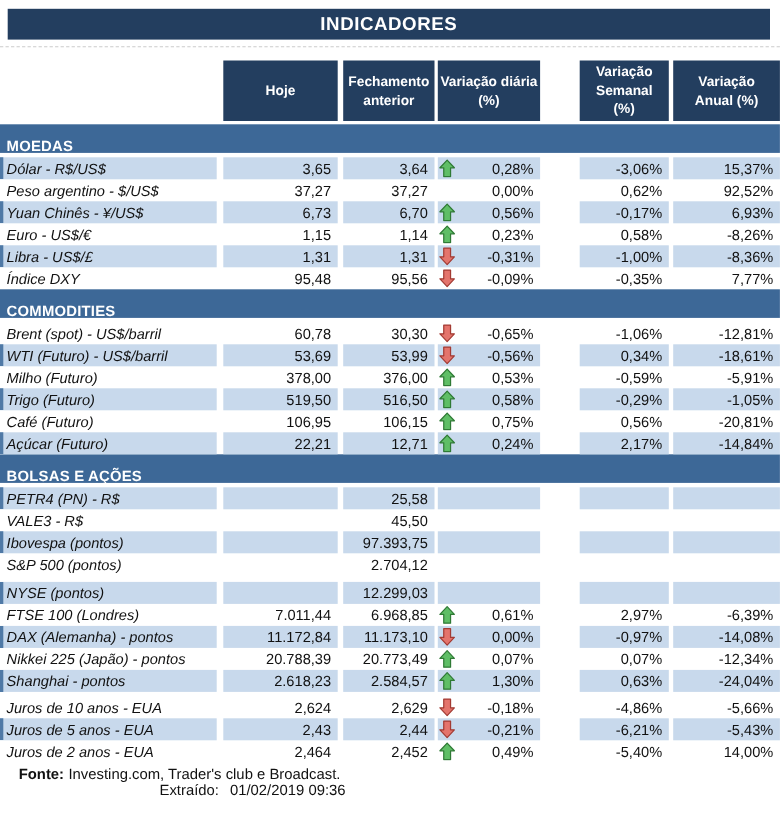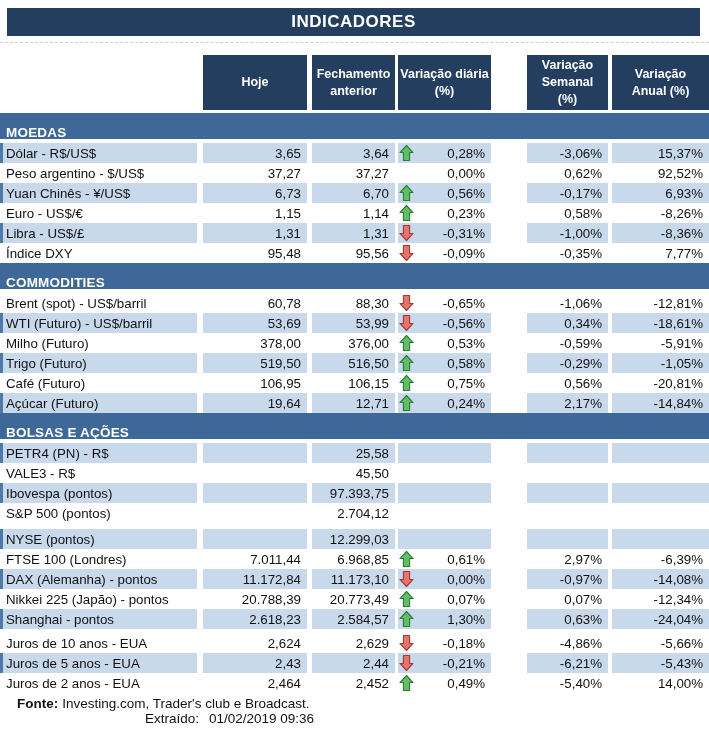--- a/index.html
+++ b/index.html
@@ -37,21 +37,21 @@
   }
 
   #table-body{margin-top:3px;}
   .section-bar{
     height:26px;background:var(--section_blue);color:#ffffff;font-weight:bold;font-size:13.5px;
     display:flex;align-items:center;padding:16px 0 3px 6px;letter-spacing:.2px;
   }
   .rows{margin-top:4px;}
   .row{height:20px;}
   .cell{display:flex;align-items:center;font-size:13.3px;height:20px;}
-  .cell.lbl{padding-left:6px;justify-content:flex-start;}
+  .cell.lbl{padding-left:6px;justify-content:flex-start;font-style:italic;}
   .cell.num{justify-content:flex-end;padding-right:6px;}
   .r-blue .cell{background:var(--stripe_blue);}
   .r-blue .c-label{box-shadow:inset 3px 0 0 #4f79a6;}
   .spacer-row{height:6px;background:#ffffff;}
 
   .arrow{position:absolute;left:1px;top:50%;transform:translateY(-50%);width:15px;height:17px;display:flex;}
   .arrow svg{display:block;}
 
   .footer{margin-top:3px;font-size:13.5px;line-height:15px;}
   .fonte-line{padding-left:17px;}
@@ -233,21 +233,21 @@
       <div class="section-bar">COMMODITIES</div>
       <div class="rows">
         <div class="grid row">
           <div class="cell c-label lbl">
             <span>Brent (spot) - US$/barril</span>
           </div>
           <div class="cell c-hoje num">
             <span>60,78</span>
           </div>
           <div class="cell c-fech num">
-            <span>88,30</span>
+            <span>30,30</span>
           </div>
           <div class="cell c-dia num">
             <span class="arrow">
               <svg width="15" height="17" viewBox="0 0 16 18">
                 <polygon points="8,17 1,9.5 4.7,9.5 4.7,1 11.3,1 11.3,9.5 15,9.5" fill="var(--arrow_red)" stroke="#A33B33" stroke-width="1.2" stroke-linejoin="round"></polygon>
               </svg>
             </span>
             <span>-0,65%</span>
           </div>
           <div class="cell c-sem num">
@@ -355,21 +355,21 @@
           </div>
           <div class="cell c-anual num">
             <span>-20,81%</span>
           </div>
         </div>
         <div class="grid row r-blue">
           <div class="cell c-label lbl">
             <span>Açúcar (Futuro)</span>
           </div>
           <div class="cell c-hoje num">
-            <span>19,64</span>
+            <span>22,21</span>
           </div>
           <div class="cell c-fech num">
             <span>12,71</span>
           </div>
           <div class="cell c-dia num">
             <span class="arrow">
               <svg width="15" height="17" viewBox="0 0 16 18">
                 <polygon points="8,1 15,8.5 11.3,8.5 11.3,17 4.7,17 4.7,8.5 1,8.5" fill="var(--arrow_green)" stroke="#2F7A35" stroke-width="1.2" stroke-linejoin="round"></polygon>
               </svg>
             </span>

